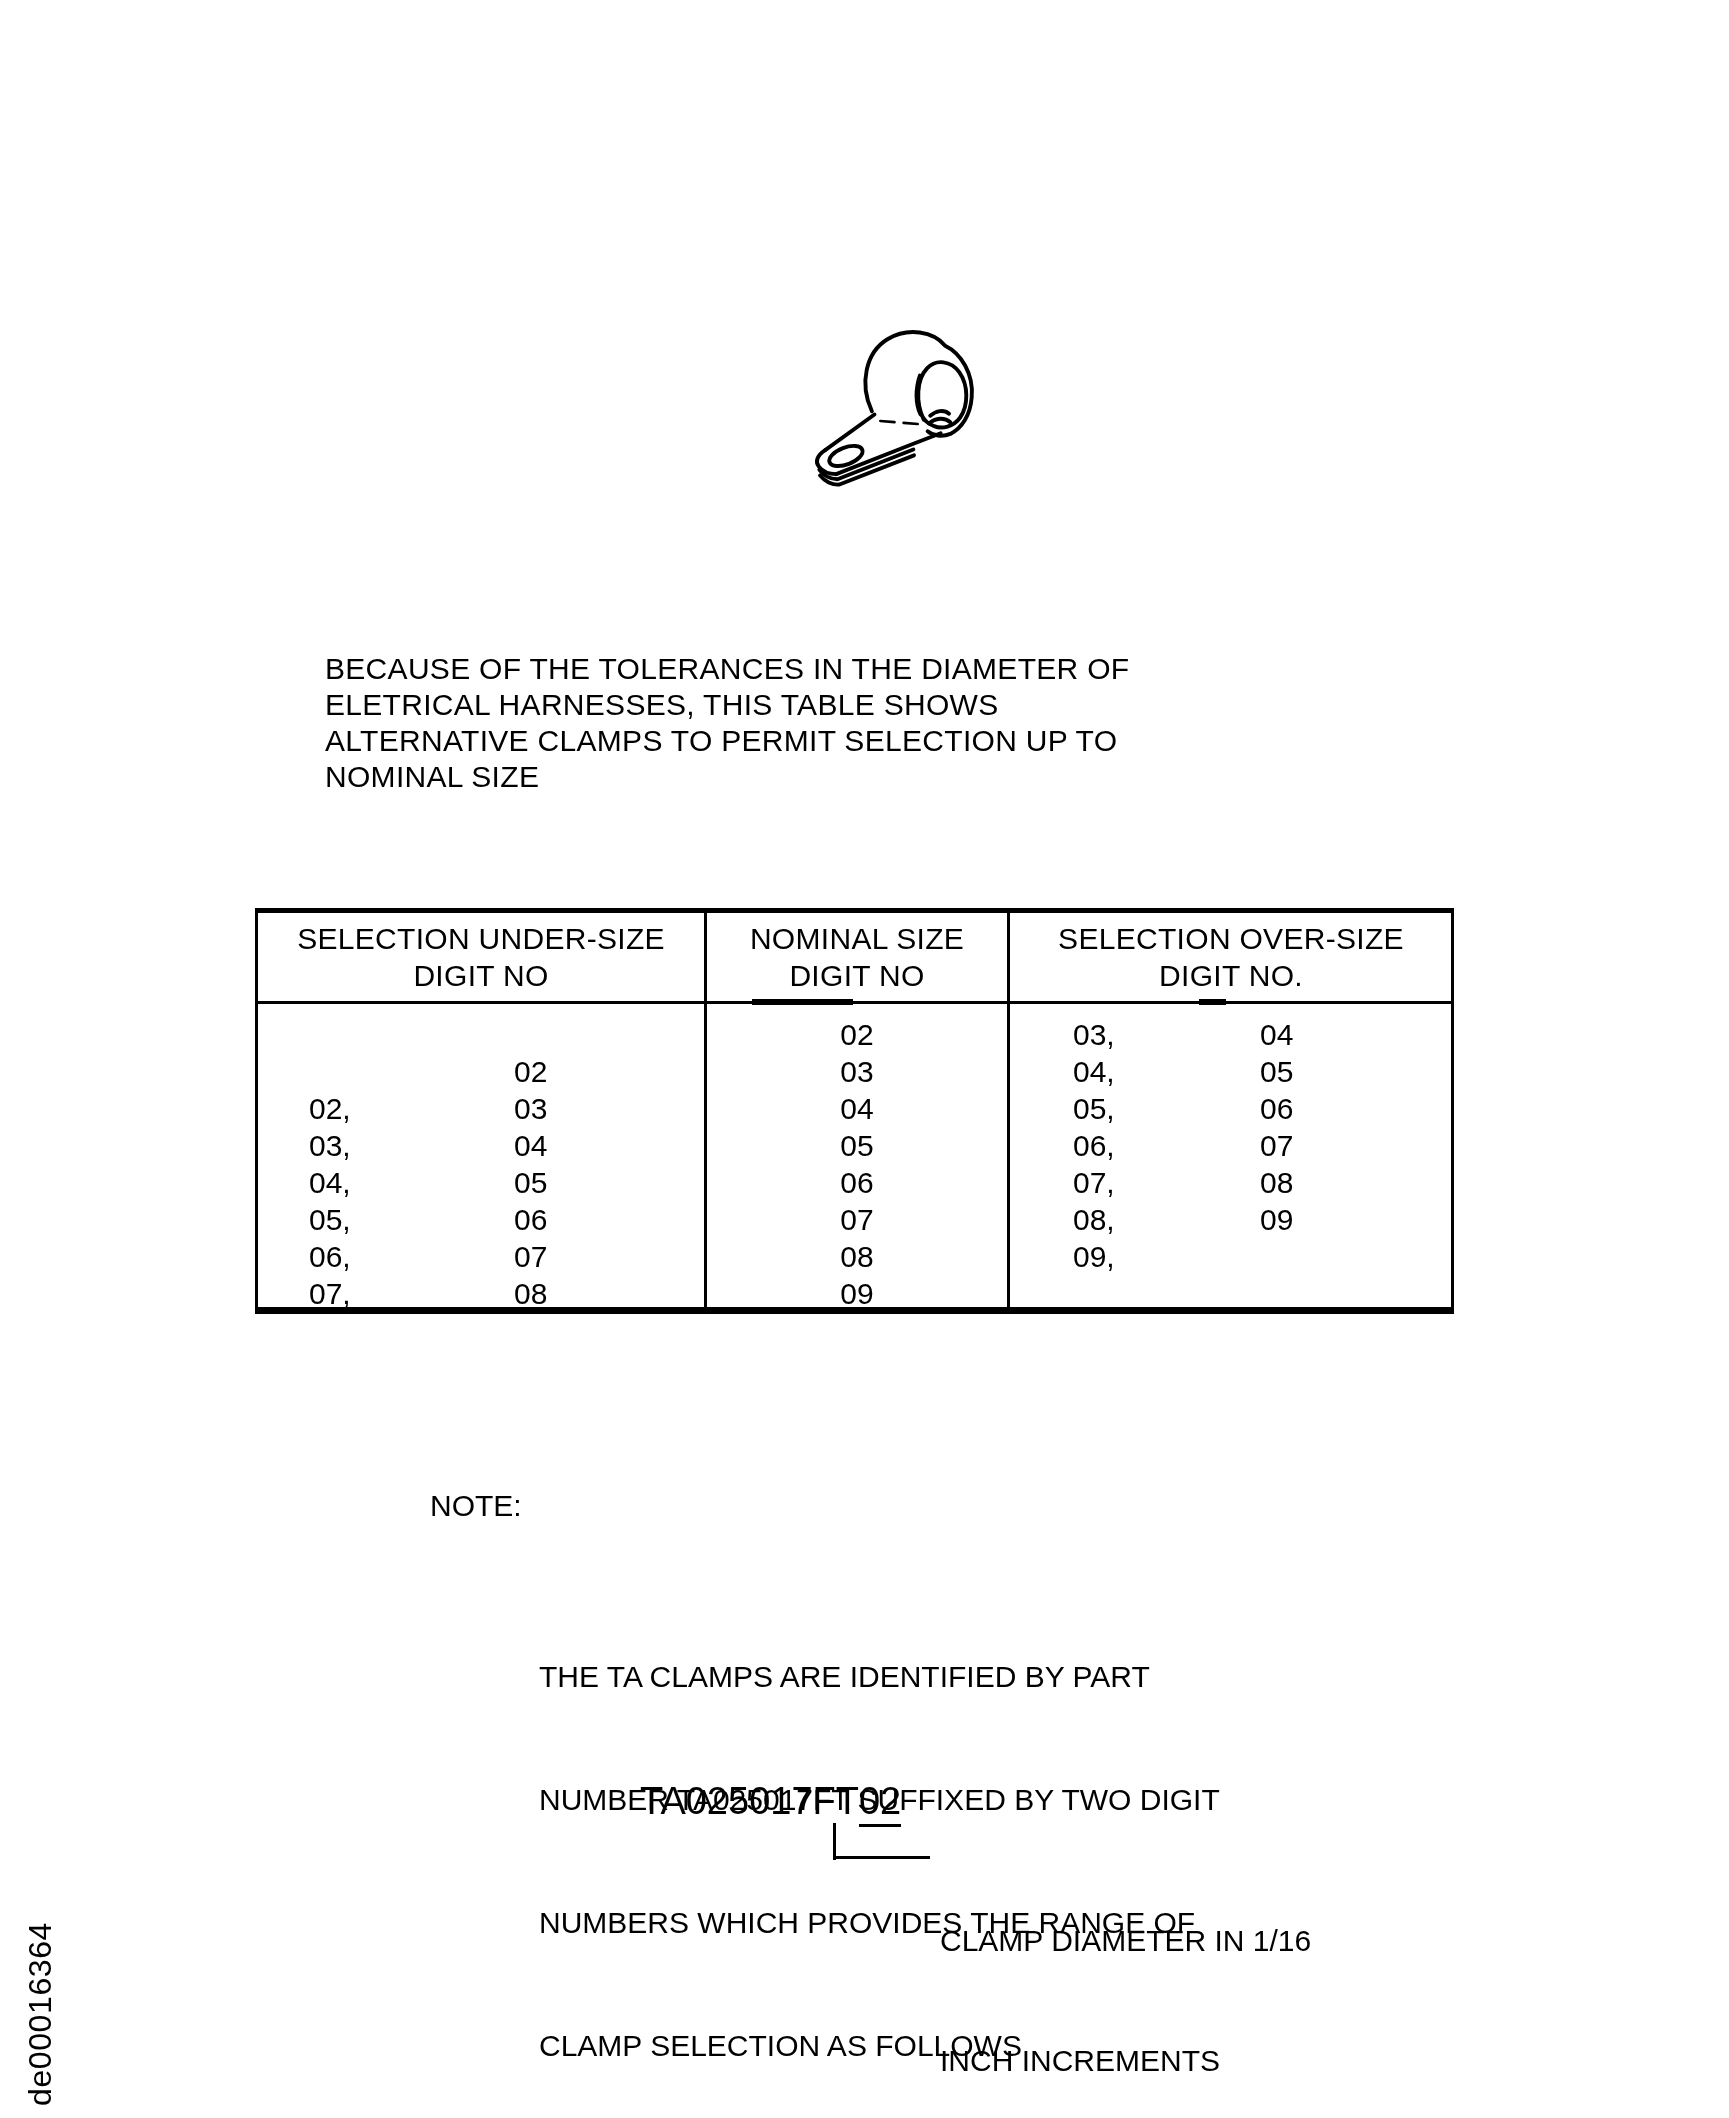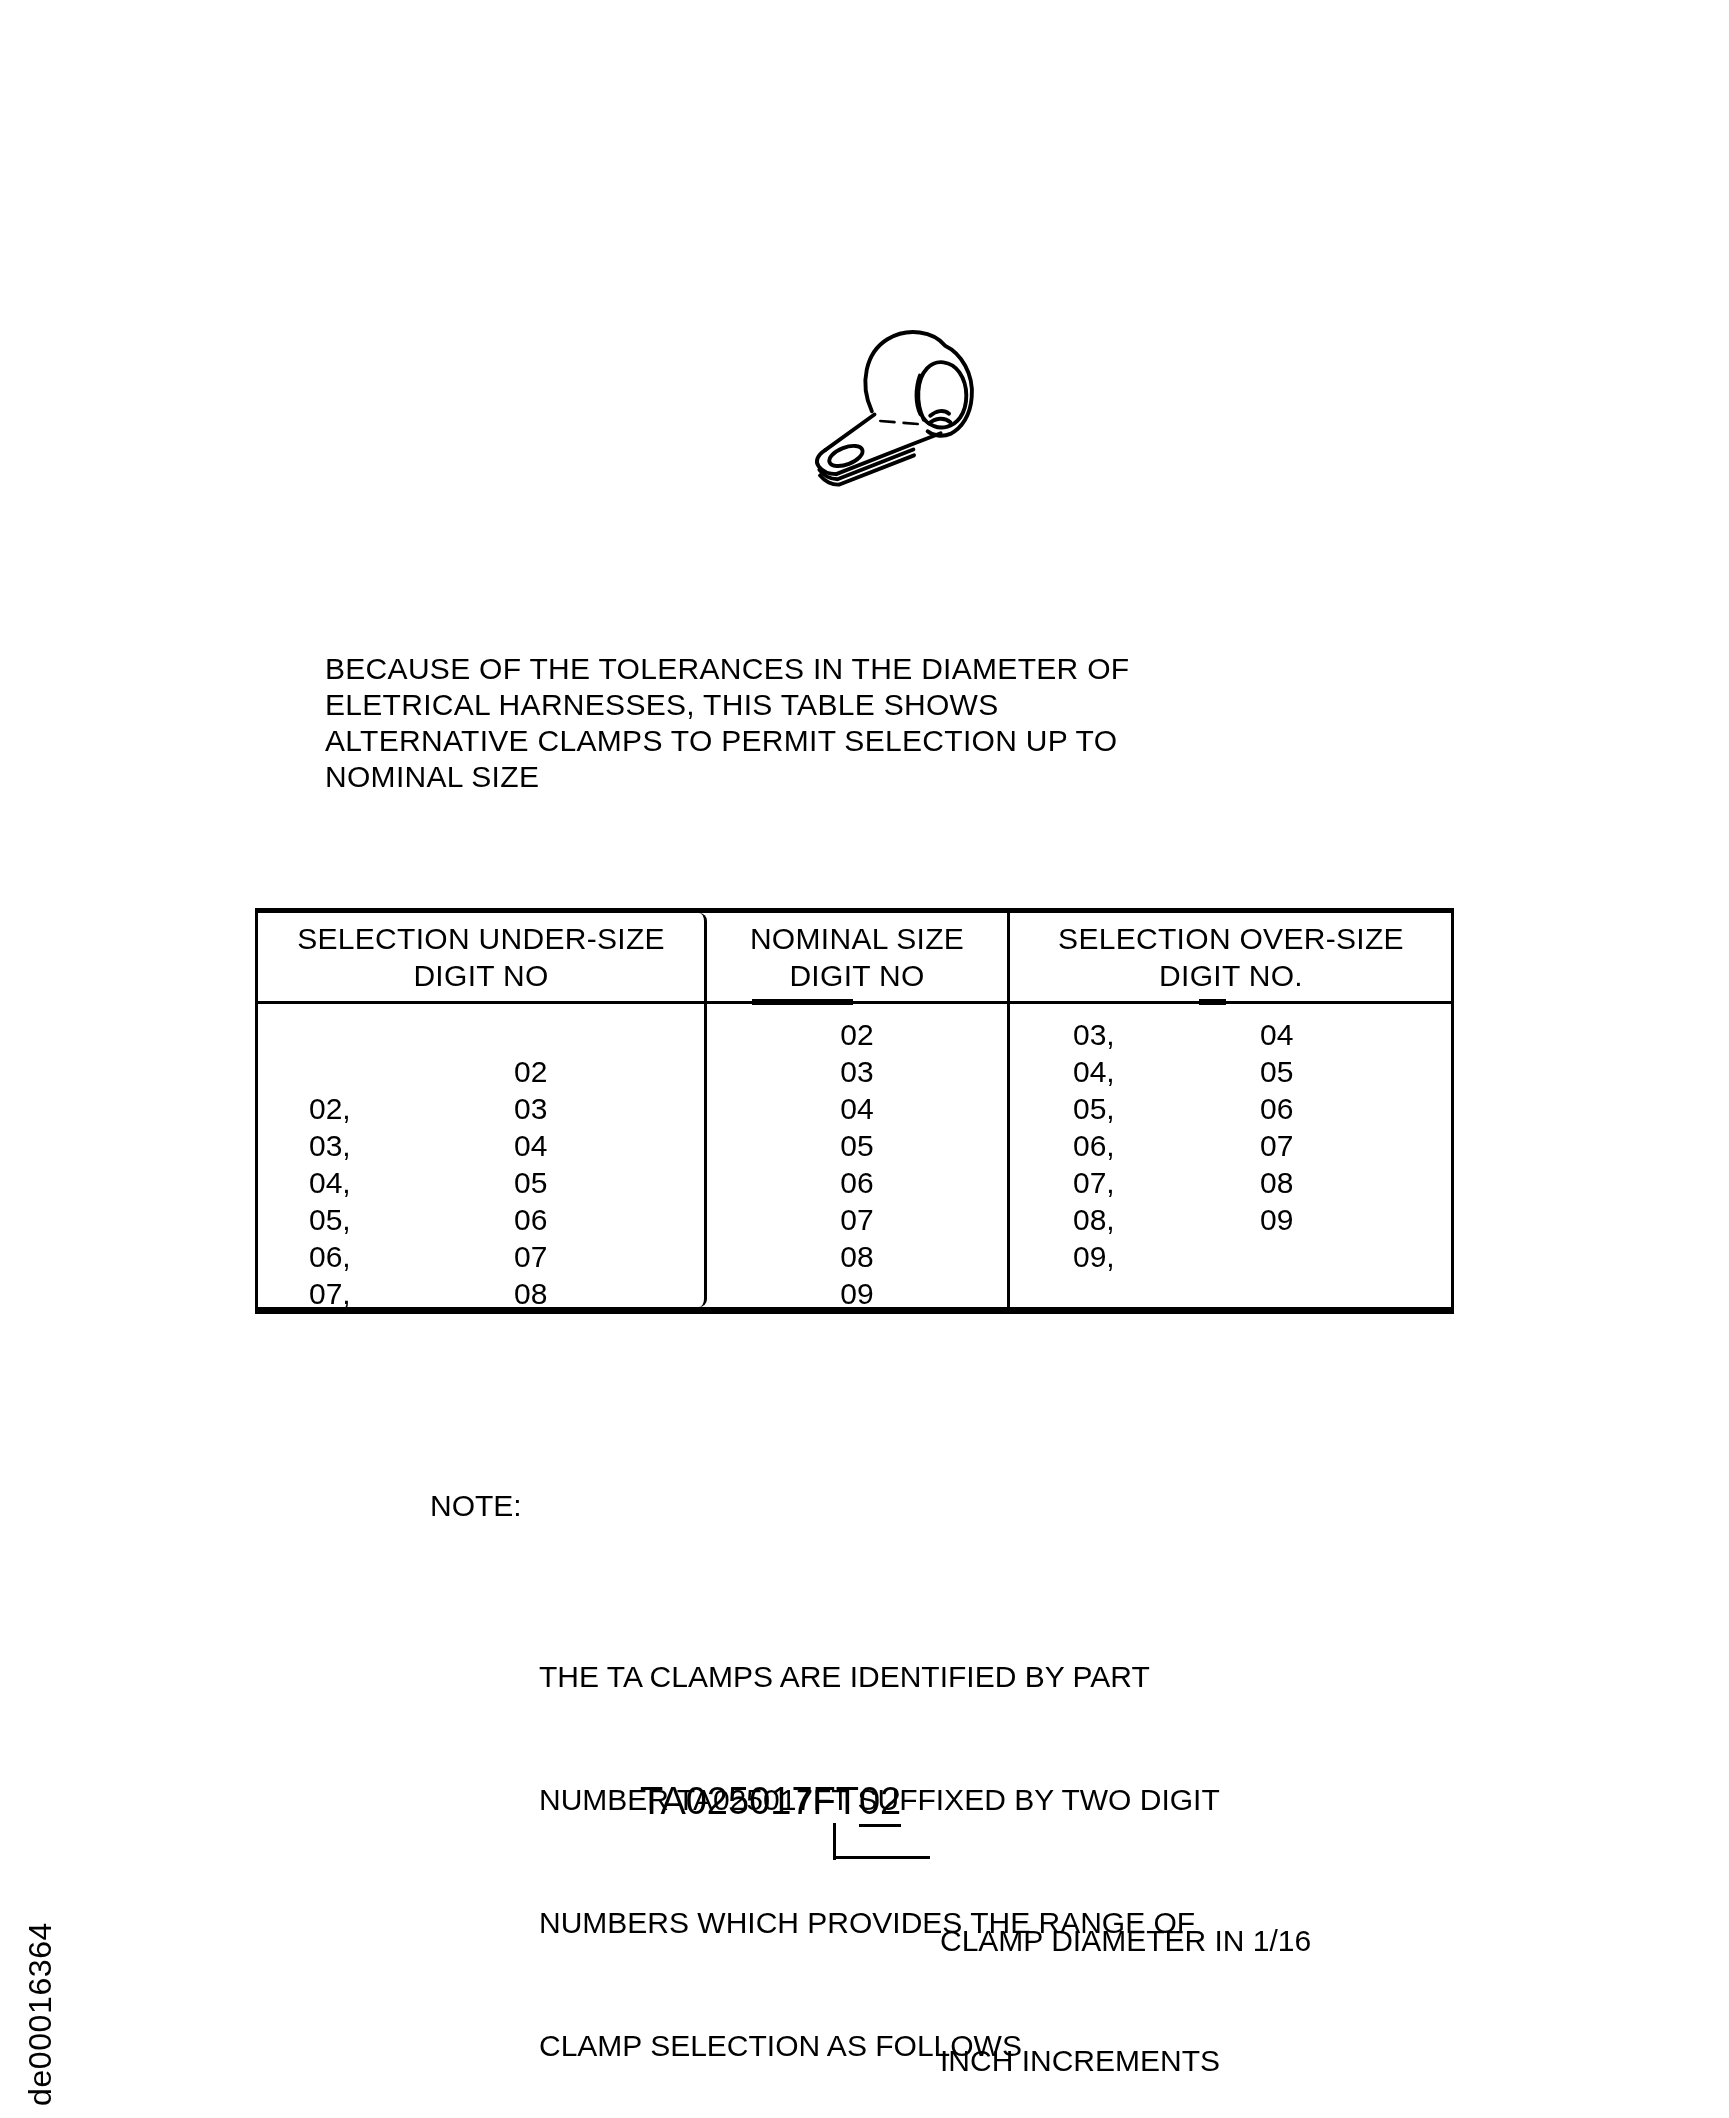--- a/index.html
+++ b/index.html
@@ -22,21 +22,21 @@
   }
 
   
   .sel-table{
     position:absolute;left:255px;top:908px;width:1199px;height:406px;
     border-top:5.8px solid #000;border-bottom:7.8px solid #000;
     border-left:3.2px solid #000;border-right:3.2px solid #000;
     box-sizing:border-box;background:#fff;
   }
   .col{position:absolute;top:0;bottom:0;box-sizing:border-box;}
-  .col-under{left:0;width:449px;border-right:3.2px solid #000;border-radius:8px;}
+  .col-under{left:0;width:449px;border-right:3.2px solid #000;}
   .col-nominal{left:449px;width:303px;border-right:3.2px solid #000;}
   .col-over{left:753px;right:0;padding-left:44px;}
   .hdr{
     position:absolute;top:0;left:0;right:0;height:88px;
     display:flex;flex-direction:column;justify-content:center;align-items:center;
     text-align:center;font-size:30px;line-height:37px;letter-spacing:0.3px;
   }
   .hdr-sep{position:absolute;left:0;right:0;top:88px;height:3.2px;background:#000;}
   .hdr-underline{position:absolute;top:86px;height:5.8px;background:#000;}
   .u-mid{left:45px;width:101px;}

